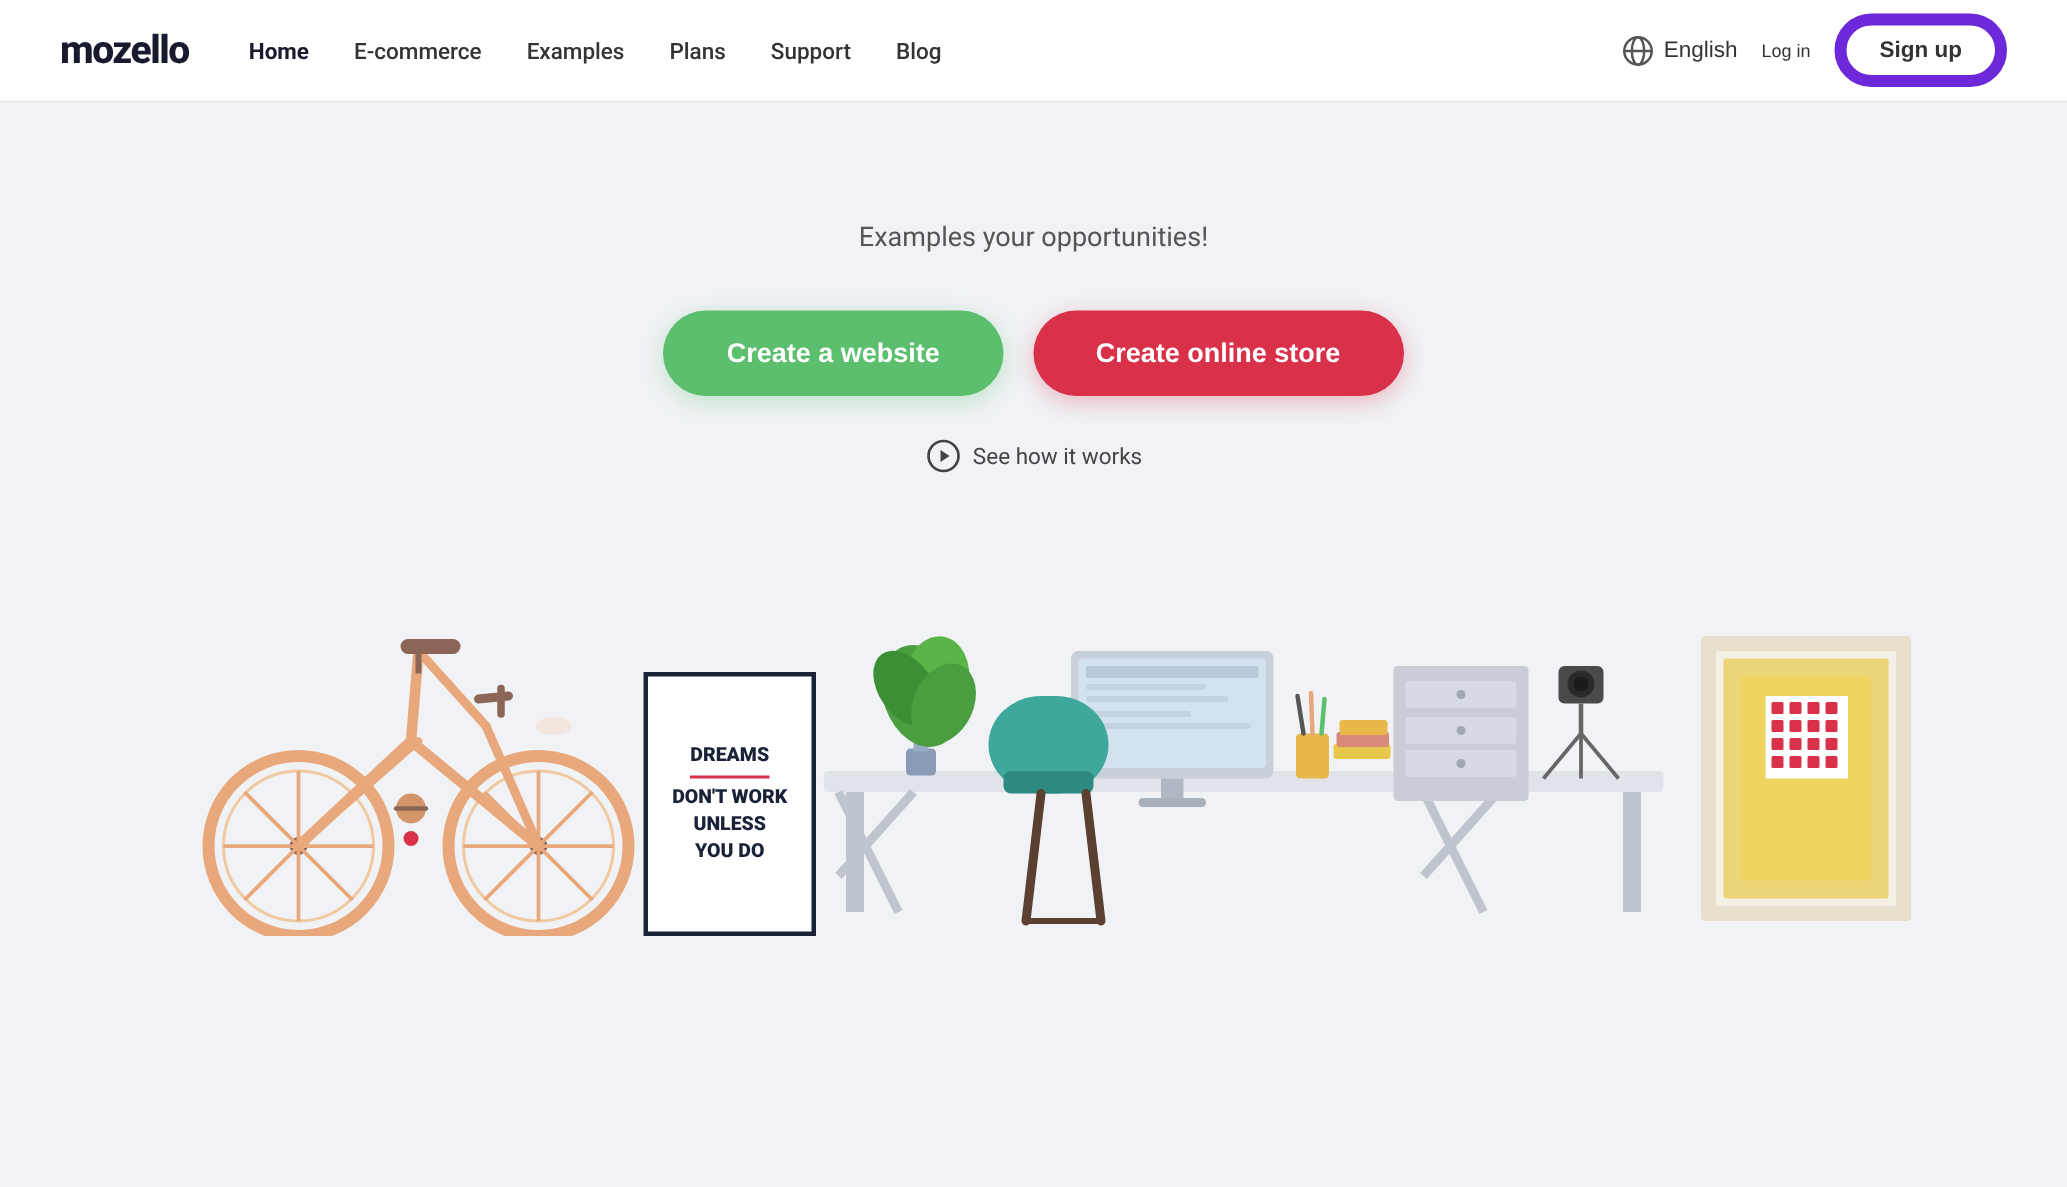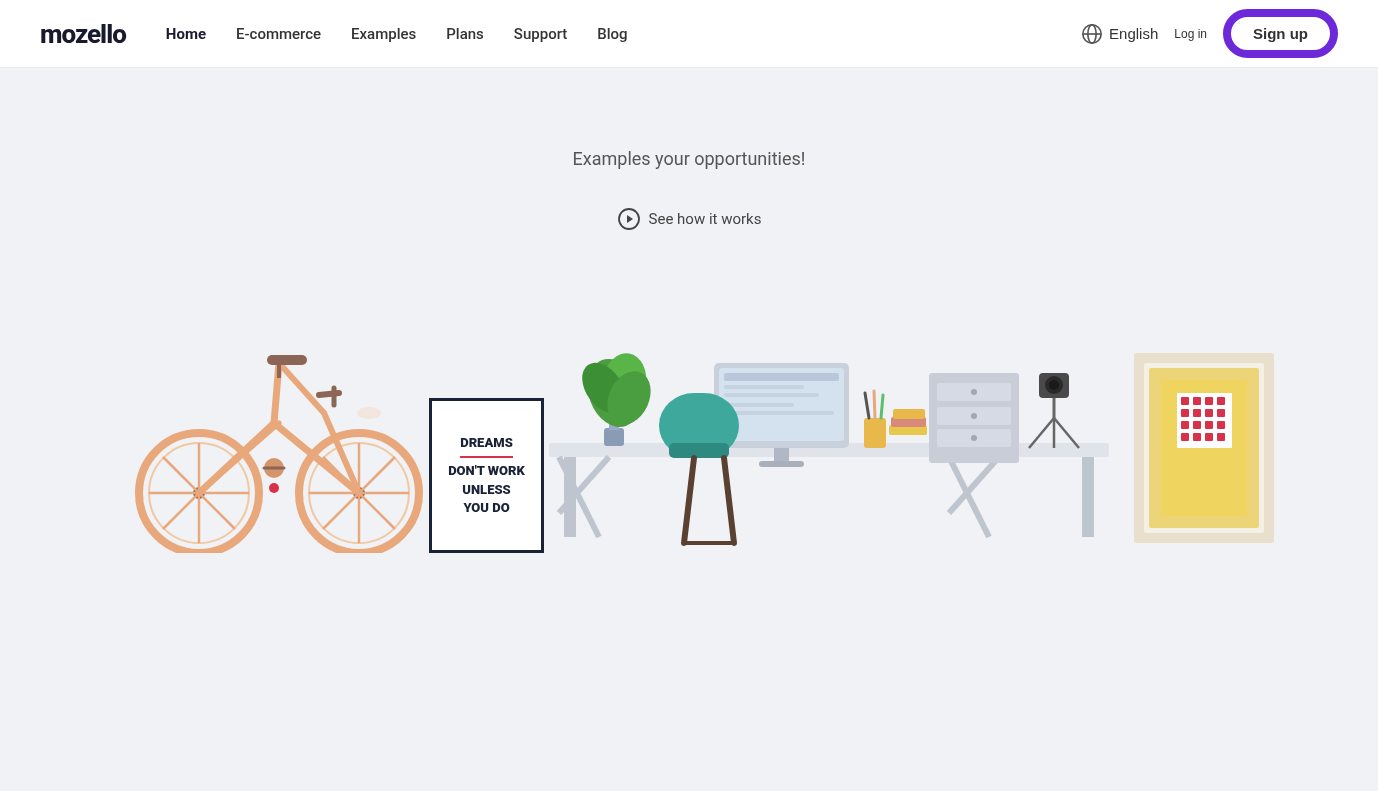--- a/index.html
+++ b/index.html
@@ -130,21 +130,21 @@
       cursor: pointer;
       box-shadow: 0 4px 15px rgba(217,49,74,0.3);
     }
     .see-how {
       display: flex;
       align-items: center;
       gap: 8px;
       font-size: 15px;
       color: #444;
       cursor: pointer;
-      margin-bottom: 32px;
+      margin-bottom: 18px;
     }
     .play-circle {
       width: 24px;
       height: 24px;
     }
 
     
     .illustration {
       width: 100%;
       position: relative;
@@ -170,21 +170,21 @@
       width: 320px;
       height: 240px;
     }
 
     
     .poster-frame {
       position: absolute;
       bottom: 20px;
       left: 340px;
       width: 115px;
-      height: 155px;
+      height: 176px;
       background: #fff;
       border: 3px solid #1a2238;
       display: flex;
       flex-direction: column;
       align-items: center;
       justify-content: center;
       font-size: 13px;
       font-weight: 900;
       color: #1a2238;
       line-height: 1.4;
@@ -242,20 +242,24 @@
       </svg>
       <span>English</span>
     </button>
     <button class="login-btn">Log in</button>
     <button class="signup-btn">Sign up</button>
   </div>
 </header>
 
 <main class="hero">
   <p class="hero-sub">Examples your opportunities!</p>
+  <div class="cta-row">
+    <button class="btn-green">Create a website</button>
+    <button class="btn-red">Create online store</button>
+  </div>
   <div class="see-how">
     <svg class="play-circle" viewBox="0 0 24 24" fill="none" stroke="#444" stroke-width="1.8">
       <circle cx="12" cy="12" r="10"></circle>
       <polygon points="10,8 16,12 10,16" fill="#444" stroke="none"></polygon>
     </svg>
     <span>See how it works</span>
   </div>
 
   <div class="illustration">
     <div class="scene">

